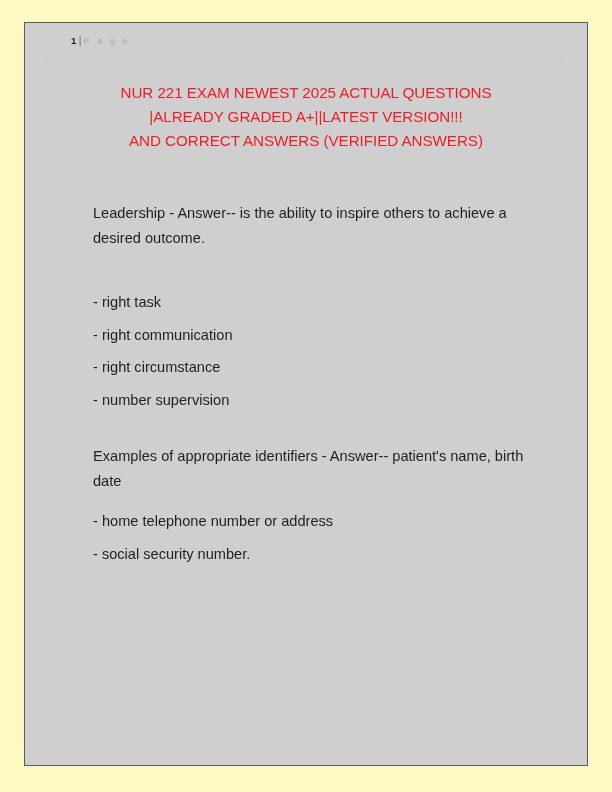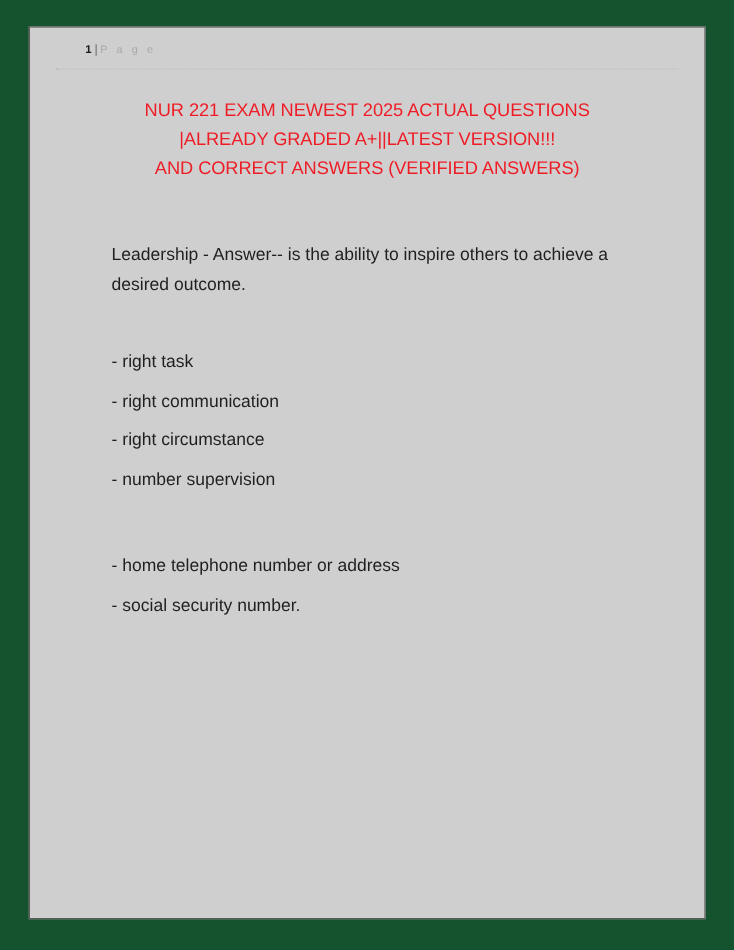--- a/index.html
+++ b/index.html
@@ -12,21 +12,21 @@
     height: 792px;
     background: #d0cfd0;
     font-family: "Liberation Sans", sans-serif;
     overflow: hidden;
   }
 
   .page-canvas {
     position: relative;
     width: 612px;
     height: 792px;
-    background: #14532d;
+    background: #fef9c3;
     box-sizing: border-box;
   }
 
   
   .page-frame {
     position: absolute;
     left: 24px;
     top: 22px;
     width: 564px;
     height: 744px;
@@ -159,20 +159,21 @@
             <p class="qa-item">- right task</p>
             <div class="gap-item"></div>
             <p class="qa-item">- right communication</p>
             <div class="gap-item"></div>
             <p class="qa-item">- right circumstance</p>
             <div class="gap-item"></div>
             <p class="qa-item">- number supervision</p>
           </div>
           <div class="gap-block"></div>
           <div class="qa-block">
+            <p class="qa-para">Examples of appropriate identifiers - Answer-- patient's name, birth date</p>
             <div class="gap-item"></div>
             <div class="gap-item"></div>
             <p class="qa-item">- home telephone number or address</p>
             <div class="gap-item"></div>
             <p class="qa-item">- social security number.</p>
           </div>
         </div>
 
     </div>
   </div>

